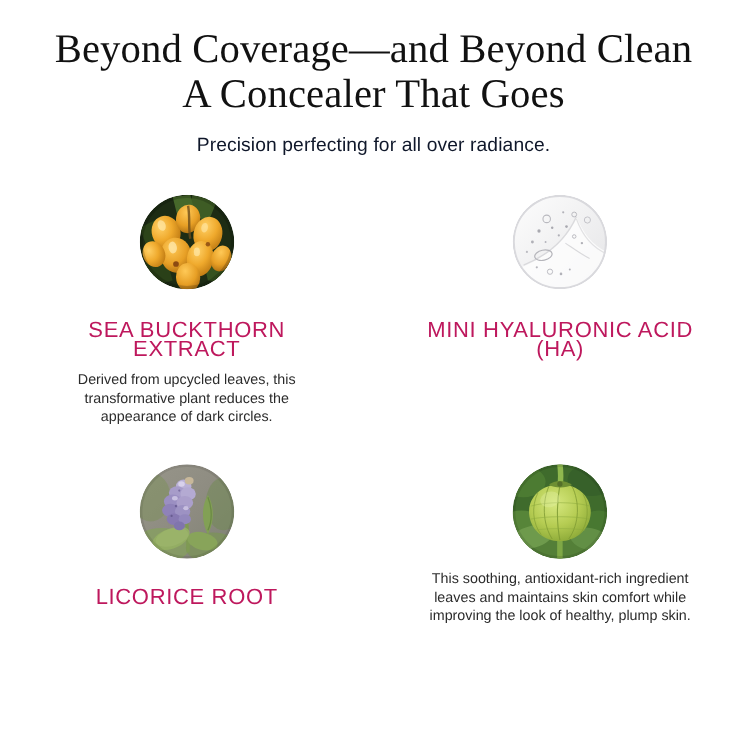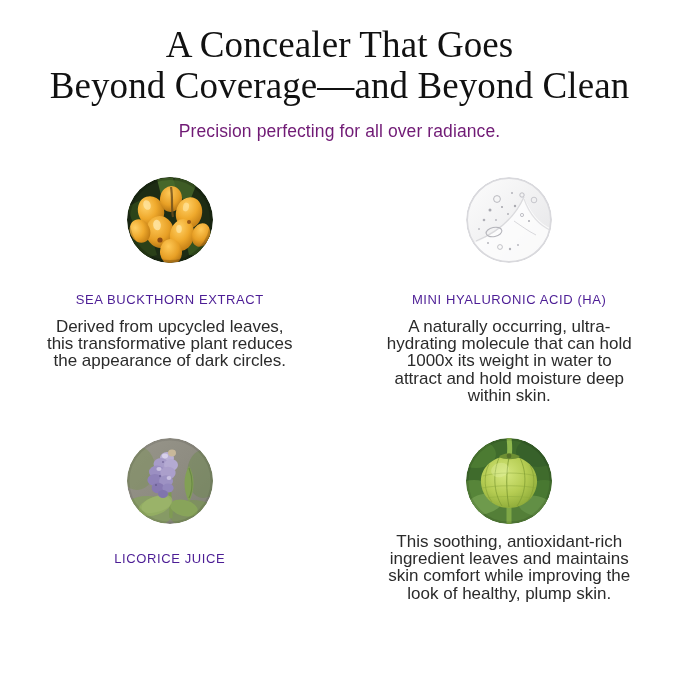--- a/index.html
+++ b/index.html
@@ -40,21 +40,21 @@
   }
   .headline .hl-line {
     display: block;
     white-space: nowrap;
   }
   .subhead {
     font-family: "Liberation Sans", sans-serif;
     font-size: 17.5px;
     line-height: 22px;
     font-weight: 400;
-    color: #701a75;
+    color: #0f172a;
     margin: 14px 0 0 0;
     letter-spacing: 0.1px;
   }
 
   
   .grid {
     position: absolute;
     top: 161px;
     left: 0;
     width: 679px;
@@ -76,48 +76,48 @@
     height: 86px;
     border-radius: 50%;
     overflow: hidden;
     position: relative;
     flex: 0 0 auto;
     margin-top: 16px;
   }
   .thumb svg { display: block; width: 86px; height: 86px; }
 
   .ing-name {
-    font-size: 13px;
+    font-size: 20px;
     letter-spacing: 0.6px;
     line-height: 18px;
-    color: #4c1d95;
+    color: #be185d;
     margin-top: 28px;
-    text-align: left;
+    text-align: center;
     font-weight: 400;
   }
   .ing-desc {
-    font-size: 17px;
+    font-size: 13px;
     line-height: 17.2px;
     color: #2b2b2b;
     margin-top: 9px;
     text-align: center;
     max-width: 252px;
     font-weight: 400;
   }
   .cell.row2 .ing-name { margin-top: 26px; }
 </style>
 </head>
 <body>
 
 <div class="page">
 
   <div class="header">
     <h1 class="headline">
+      <span class="hl-line">Beyond Coverage—and Beyond Clean</span>
       <span class="hl-line">A Concealer That Goes</span>
-      <span class="hl-line">Beyond Coverage—and Beyond Clean</span>
     </h1>
     <p class="subhead">Precision perfecting for all over radiance.</p>
   </div>
 
   <div class="grid">
 
     <div class="cell row1">
       <div class="thumb">
         <svg viewBox="0 0 86 86" xmlns="http://www.w3.org/2000/svg" aria-hidden="true">
           <defs>
@@ -210,21 +210,20 @@
             <circle cx="52" cy="68" r="0.9" fill="#b2b2b9"></circle>
             <circle cx="22" cy="66" r="1" fill="#b6b6bc"></circle>
             <circle cx="13" cy="52" r="1" fill="#bcbcc2"></circle>
             <circle cx="46" cy="16" r="1" fill="#b2b2b9"></circle>
 
             <circle cx="43" cy="43" r="42" fill="none" stroke="#d9d9dd" stroke-width="2"></circle>
           </g>
         </svg>
       </div>
       <div class="ing-name">MINI HYALURONIC ACID (HA)</div>
-      <div class="ing-desc">A naturally occurring, ultra-hydrating molecule that can hold 1000x its weight in water to attract and hold moisture deep within skin.</div>
     </div>
 
     <div class="cell row2">
       <div class="thumb">
         <svg viewBox="0 0 86 86" xmlns="http://www.w3.org/2000/svg" aria-hidden="true">
           <defs>
             <clipPath id="clipC">
                 <circle cx="43" cy="43" r="43"></circle>
               </clipPath>
             <linearGradient id="bgC" x1="0" y1="0" x2="1" y2="1">
@@ -269,21 +268,21 @@
               <circle cx="36" cy="24" r="1" fill="#5d5287" opacity="0.6"></circle>
               <circle cx="33" cy="38" r="1.1" fill="#564b80" opacity="0.6"></circle>
               <circle cx="29" cy="47" r="1" fill="#544979" opacity="0.6"></circle>
             </g>
 
             <ellipse cx="45" cy="15" rx="4" ry="3.4" fill="#c8b89a"></ellipse>
             <circle cx="43" cy="43" r="42" fill="none" stroke="#000000" stroke-opacity="0.08" stroke-width="3"></circle>
           </g>
         </svg>
       </div>
-      <div class="ing-name">LICORICE JUICE</div>
+      <div class="ing-name">LICORICE ROOT</div>
     </div>
 
     <div class="cell row2">
       <div class="thumb">
         <svg viewBox="0 0 86 86" xmlns="http://www.w3.org/2000/svg" aria-hidden="true">
           <defs>
             <clipPath id="clipD">
                 <circle cx="43" cy="43" r="43"></circle>
               </clipPath>
             <radialGradient id="huskG" cx="42%" cy="34%" r="72%">

